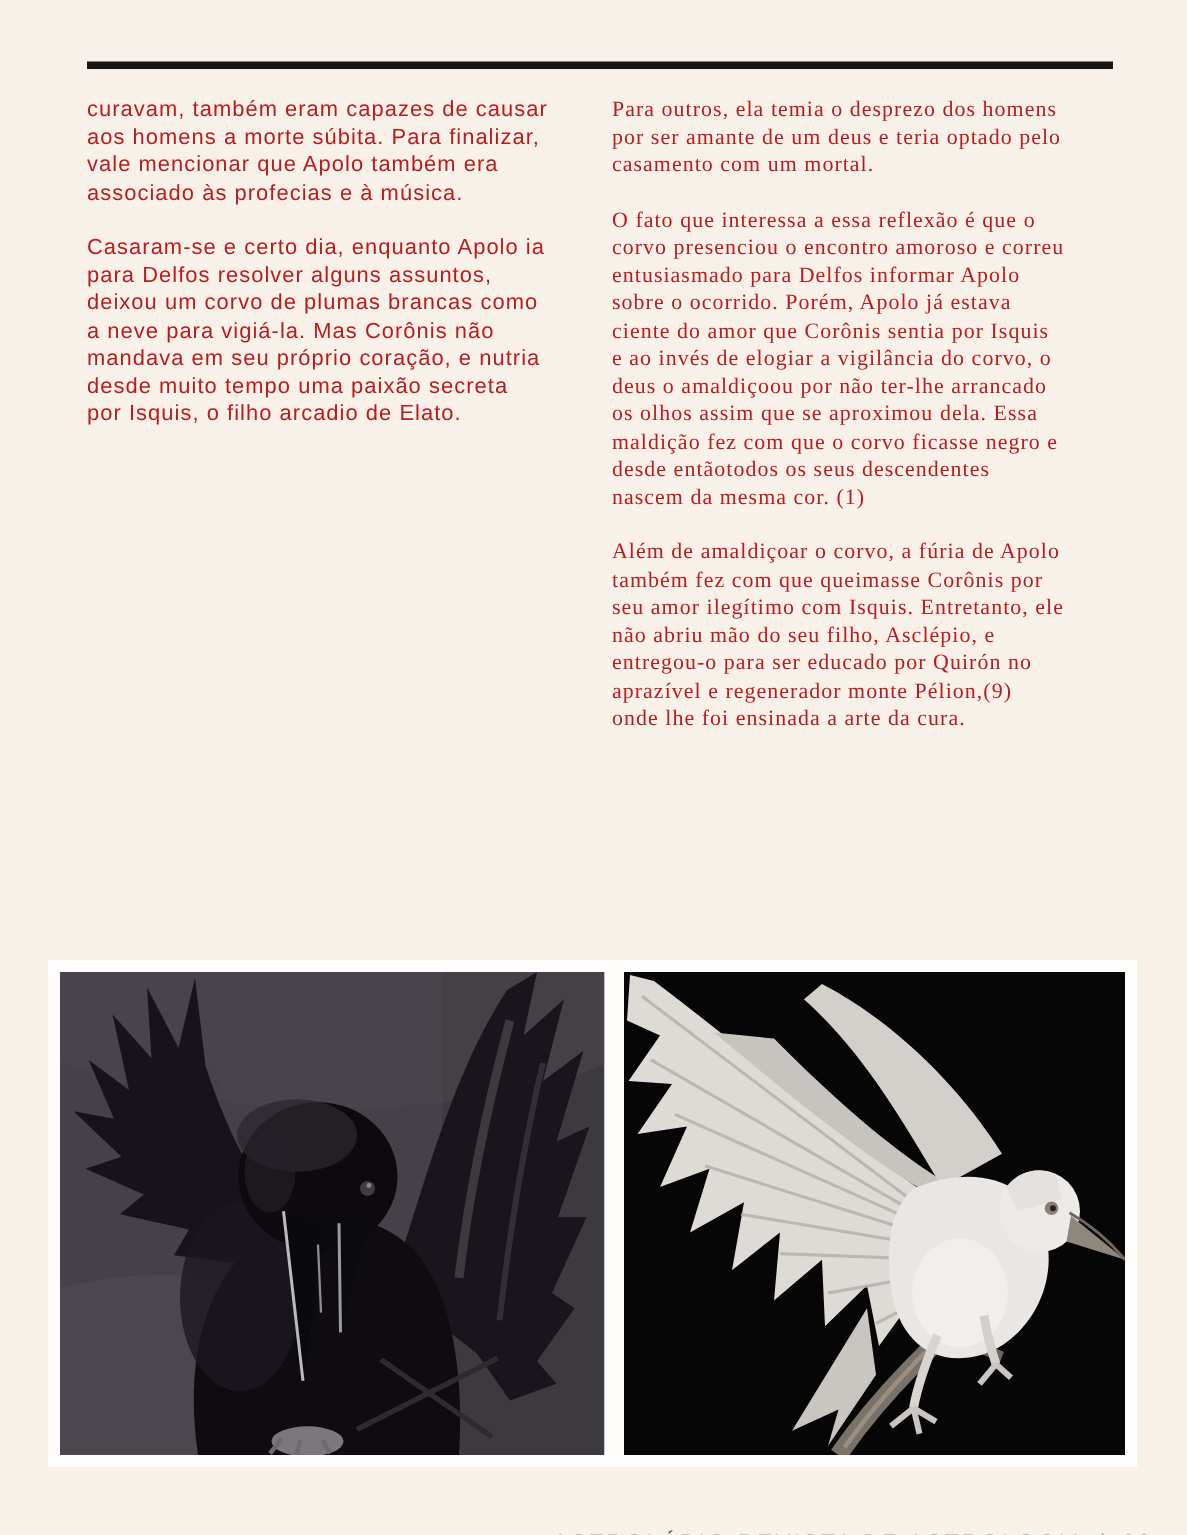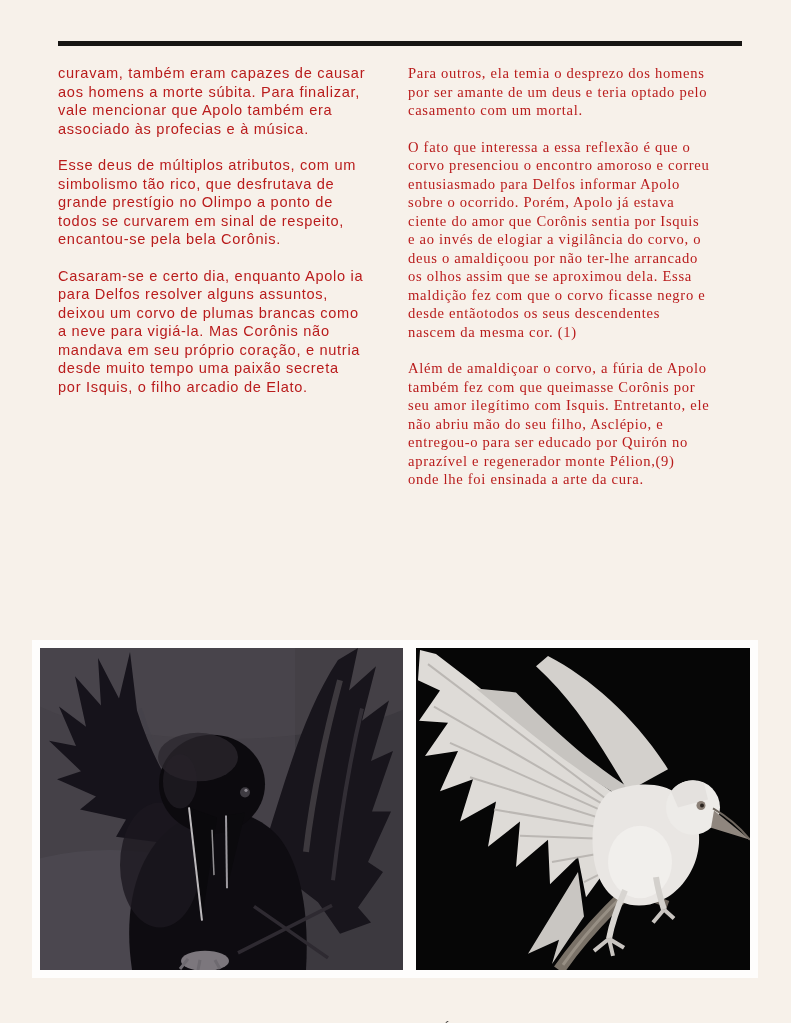--- a/index.html
+++ b/index.html
@@ -45,21 +45,20 @@
   .footer .sep{margin:0 9px;}
 </style>
 </head>
 <body>
 
 <div class="top-rule"></div>
 
 <div class="columns">
   <div class="col">
     <p class="para">curavam, também eram capazes de causar aos homens a morte súbita. Para finalizar, vale mencionar que Apolo também era associado às profecias e à música.</p>
-    <p class="para">Esse deus de múltiplos atributos, com um simbolismo tão rico, que desfrutava de grande prestígio no Olimpo a ponto de todos se curvarem em sinal de respeito, encantou-se pela bela Corônis.</p>
     <p class="para">Casaram-se e certo dia, enquanto Apolo ia para Delfos resolver alguns assuntos, deixou um corvo de plumas brancas como a neve para vigiá-la. Mas Corônis não mandava em seu próprio coração, e nutria desde muito tempo uma paixão secreta por Isquis, o filho arcadio de Elato.</p>
   </div>
   <div class="col right">
     <p class="para">Para outros, ela temia o desprezo dos homens por ser amante de um deus e teria optado pelo casamento com um mortal.</p>
     <p class="para">O fato que interessa a essa reflexão é que o corvo presenciou o encontro amoroso e correu entusiasmado para Delfos informar Apolo sobre o ocorrido. Porém, Apolo já estava ciente do amor que Corônis sentia por Isquis e ao invés de elogiar a vigilância do corvo, o deus o amaldiçoou por não ter-lhe arrancado os olhos assim que se aproximou dela. Essa maldição fez com que o corvo ficasse negro e desde entãotodos os seus descendentes nascem da mesma cor. (1)</p>
     <p class="para">Além de amaldiçoar o corvo, a fúria de Apolo também fez com que queimasse Corônis por seu amor ilegítimo com Isquis. Entretanto, ele não abriu mão do seu filho, Asclépio, e entregou-o para ser educado por Quirón no aprazível e regenerador monte Pélion,(9) onde lhe foi ensinada a arte da cura.</p>
   </div>
 </div>
 
 <div class="photo-frame">

